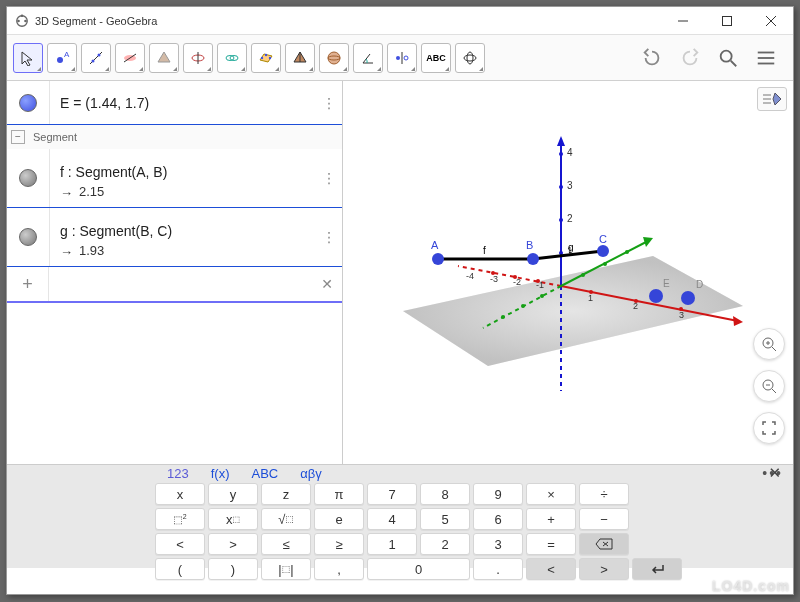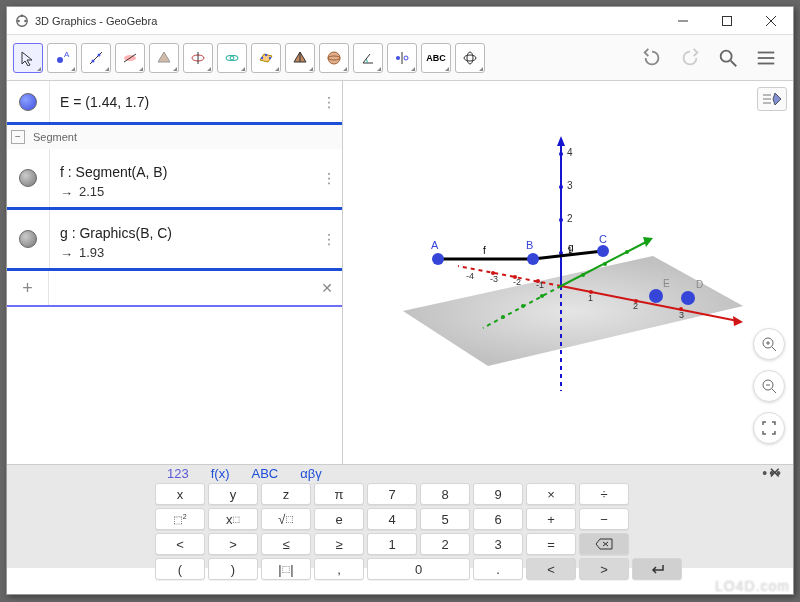--- a/index.html
+++ b/index.html
@@ -14,21 +14,21 @@
 .toolbar { height: 46px; background: #fafafa; border-bottom: 1px solid #d0d0d0; display: flex; align-items: center; padding: 0 6px; }
 .toolbtn { width: 30px; height: 30px; border: 1px solid #bbb; border-radius: 3px; margin-right: 4px; display: flex; align-items: center; justify-content: center; background: #fff; position: relative; }
 .toolbtn.active { border-color: #6e6ef7; background: #eef0ff; }
 .toolbtn .corner { position: absolute; bottom: 1px; right: 1px; width: 0; height: 0; border-left: 4px solid transparent; border-bottom: 4px solid #888; }
 .toolbar-spacer { flex: 1; }
 .toolbar-right { display: flex; align-items: center; gap: 16px; padding-right: 10px; }
 .toolbar-right svg, .toolbar-right .icon { color: #777; }
 
 .content { display: flex; height: 383px; }
 .algebra { width: 336px; border-right: 1px solid #ccc; display: flex; flex-direction: column; }
-.row { display: flex; align-items: center; min-height: 44px; border-bottom: 3px solid #1d4ed8; position: relative; }
+.row { display: flex; align-items: center; min-height: 44px; border-bottom: 1px solid #1d4ed8; position: relative; }
 .vis-dot { width: 18px; height: 18px; border-radius: 50%; margin: 0 12px; border: 1px solid #666; }
 .vis-dot.blue { background: radial-gradient(circle at 35% 35%, #8aa0ff, #4050e0); }
 .vis-dot.gray { background: radial-gradient(circle at 35% 35%, #ccc, #777); }
 .row .txt { font-size: 14px; color: #222; flex: 1; padding: 8px 0; }
 .kebab { width: 20px; color: #888; font-size: 14px; padding-right: 8px; text-align: center; }
 .section-header { height: 24px; min-height: 24px; background: #fafafa; display: flex; align-items: center; font-size: 11px; color: #666; padding-left: 4px; }
 .section-header .toggle { width: 14px; height: 14px; border: 1px solid #aaa; display: flex; align-items: center; justify-content: center; margin-right: 8px; font-size: 10px; line-height: 1; }
 .multi { display: flex; flex-direction: column; gap: 4px; margin-top: 7px; }
 .multi .sub { font-size: 13px; color: #333; display: flex; align-items: center; gap: 6px; }
 .input-row { display: flex; align-items: center; height: 36px; border-bottom: 2px solid #6e6ef7; }
@@ -48,36 +48,36 @@
 .kb-more { margin-left: auto; letter-spacing: 2px; color: #555; font-size: 14px; }
 .kb-close { position: absolute; right: 12px; font-size: 15px; color: #444; }
 .kb-grid { flex: 1; display: flex; flex-direction: column; gap: 3px; padding: 2px 16px 4px 148px; }
 .kb-row { display: flex; gap: 3px; }
 .key { background: #fff; border: 1px solid #d5d5d5; border-radius: 3px; height: 22px; display: flex; align-items: center; justify-content: center; font-size: 13px; color: #333; box-shadow: 0 1px 0 rgba(0,0,0,0.05); }
 .key.w1 { width: 50px; }
 .key.w2 { width: 103px; }
 .key.dark { background: #d0d0d0; }
 .key.gray { background: #d8d8d8; }
 
-.watermark { position: absolute; bottom: 8px; right: 10px; font-size: 14px; font-weight: normal; color: rgba(255,255,255,0.5); text-shadow: 0 0 2px rgba(0,0,0,0.3); letter-spacing: 1px; }
+.watermark { position: absolute; bottom: 8px; right: 10px; font-size: 14px; font-weight: bold; color: rgba(255,255,255,0.5); text-shadow: 0 0 2px rgba(0,0,0,0.3); letter-spacing: 1px; }
 sup { font-size: 0.7em; }
 </style>
 </head>
 <body>
 
 <div class="window">
 
   <div class="titlebar">
     <svg class="app-icon" viewBox="0 0 16 16">
         <circle cx="8" cy="8" r="6" fill="none" stroke="#666" stroke-width="1.5"></circle>
         <circle cx="4" cy="8" r="1.5" fill="#666"></circle>
         <circle cx="12" cy="8" r="1.5" fill="#666"></circle>
         <circle cx="8" cy="2" r="1.5" fill="#666"></circle>
       </svg>
-    <span class="title">3D Graphics - GeoGebra</span>
+    <span class="title">3D Segment - GeoGebra</span>
     <div class="winbtn">
         <svg width="10" height="10">
           <line x1="0" y1="5" x2="10" y2="5" stroke="#333"></line>
         </svg>
       </div>
     <div class="winbtn">
         <svg width="10" height="10">
           <rect x="0.5" y="0.5" width="9" height="9" fill="none" stroke="#333"></rect>
         </svg>
       </div>
@@ -230,21 +230,21 @@
               <span>→</span>
               <span>2.15</span>
             </div>
         </div>
         <div class="kebab">⋮</div>
       </div>
       <div class="row">
         <div class="vis-dot gray"></div>
         <div style="width:1px;height:100%;background:#e5e5e5"></div>
         <div class="txt multi" style="padding-left:10px">
-          <div>g : Graphics(B, C)</div>
+          <div>g : Segment(B, C)</div>
           <div class="sub">
               <span>→</span>
               <span>1.93</span>
             </div>
         </div>
         <div class="kebab">⋮</div>
       </div>
       <div class="input-row">
         <div class="plus">+</div>
         <input style="">

